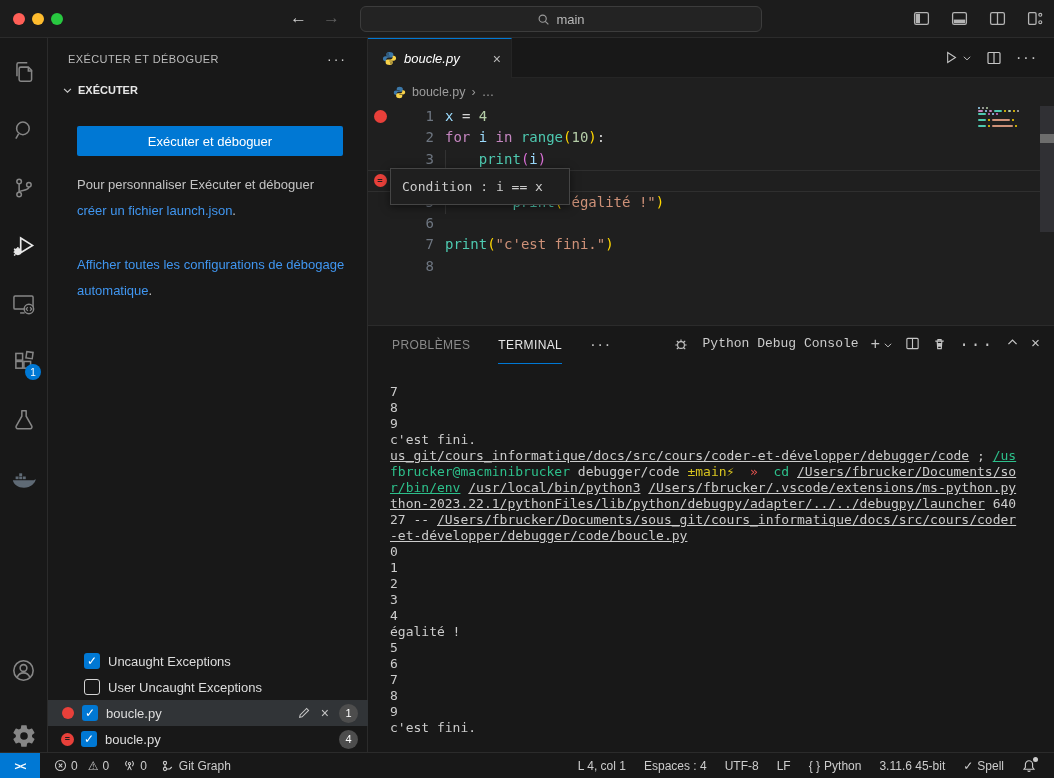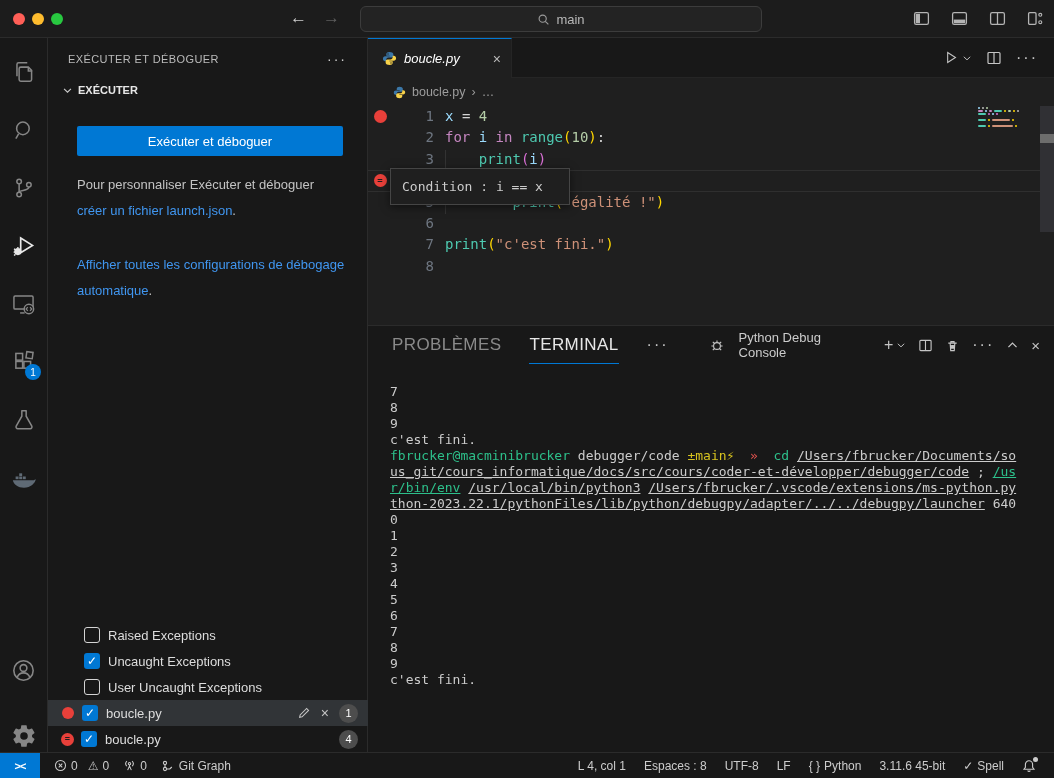--- a/index.html
+++ b/index.html
@@ -113,26 +113,26 @@
   #scrollbar { position:absolute; right:0; top:0; width:14px; height:126px;
     background:#303034; }
   #scroll-band { position:absolute; right:0; top:28px; width:14px; height:9px;
     background:#6d6d6d; }
 
   
   #panel { position:absolute; top:287px; left:0; width:686px; height:427px;
     background:#181818; border-top:1px solid #2b2b2b; }
   #panel-header { position:absolute; top:0; left:0; right:0; height:38px;
     display:flex; align-items:center; padding:0 14px 0 24px; }
-  .ptab { font-size:17px; letter-spacing:.4px; margin-right:28px; color:#8a8a8a;
+  .ptab { font-size:12px; letter-spacing:.4px; margin-right:28px; color:#8a8a8a;
     height:38px; display:flex; align-items:center; }
   .ptab.active { color:#e7e7e7; border-bottom:1px solid #0078d4; }
   #panel-dots { color:#c5c5c5; letter-spacing:2px; margin-right:40px; }
-  #console-group { margin-left:auto; display:flex; align-items:center; gap:12px;
-    color:#c5c5c5; }
+  #console-group { margin-left:auto; display:flex; align-items:flex-start; gap:12px;
+    color:#c5c5c5;font-family:Liberation Mono, monospace; }
   #console-label { font-size:13px; color:#cccccc; margin-left:2px; }
   #term { position:absolute; top:58px; left:22px; right:8px;
     font-family:"DejaVu Sans Mono","DejaVu Sans",monospace; font-size:13px; }
   .trow { height:16px; line-height:16px; white-space:pre; }
   .tk-w{color:#cccccc}.tk-g{color:#2dc08b}.tk-y{color:#d7c31f}.tk-r{color:#e0524e}
   .tk-wu{color:#cccccc;text-decoration:underline}
   .tk-gu{color:#2dc08b;text-decoration:underline}
   .tk-cur{display:inline-block;width:8px;height:14px;border:1px solid #cccccc;
     vertical-align:-2px;}
 
@@ -277,24 +277,20 @@
   </div>
   <button id="run-debug-btn">Exécuter et déboguer</button>
   <div class="side-para" style="top:214px">
     <span class="side-link">Afficher toutes les configurations de débogage automatique</span><span>.</span>
   </div>
   <div class="side-para" style="top:134px">
     <span>Pour personnaliser Exécuter et déboguer </span><span class="side-link">créer un fichier launch.json</span><span>.</span>
   </div>
   <div id="bp-section">
     <div id="bp-rows">
-        <div class="bp-row" style="padding-left: 36px;">
-          <span class="cbx off"></span>
-          <span>Raised Exceptions</span>
-        </div>
         <div class="bp-row" style="padding-left: 36px;">
           <span class="cbx on">✓</span>
           <span>Uncaught Exceptions</span>
         </div>
         <div class="bp-row" style="padding-left: 36px;">
           <span class="cbx off"></span>
           <span>User Uncaught Exceptions</span>
         </div>
         <div class="bp-row hover">
           <span class="bp-dot"></span>
@@ -441,29 +437,32 @@
             <path d="M3 10l5-5 5 5" fill="none" stroke="currentColor" stroke-width="1.6"></path>
           </svg>
         <span style="font-size:15px">×</span>
       </div>
     </div>
     <div id="term">
         <div class="trow"><span class="tk-w">7</span></div>
         <div class="trow"><span class="tk-w">8</span></div>
         <div class="trow"><span class="tk-w">9</span></div>
         <div class="trow"><span class="tk-w">c'est fini.</span></div>
+        <div class="trow"><span class="tk-wu">us_git/cours_informatique/docs/src/cours/coder-et-développer/debugger/code</span><span class="tk-w"> ; </span><span class="tk-gu">/us</span></div>
         <div class="trow"><span class="tk-g">fbrucker@macminibrucker</span><span class="tk-w"> </span><span class="tk-w">debugger/code </span><span class="tk-y">±main⚡</span><span class="tk-w">  </span><span class="tk-r">»</span><span class="tk-w">  </span><span class="tk-g">cd</span><span class="tk-w"> </span><span class="tk-wu">/Users/fbrucker/Documents/so</span></div>
-        <div class="trow"><span class="tk-wu">us_git/cours_informatique/docs/src/cours/coder-et-développer/debugger/code</span><span class="tk-w"> ; </span><span class="tk-gu">/us</span></div>
         <div class="trow"><span class="tk-gu">r/bin/env</span><span class="tk-w"> </span><span class="tk-wu">/usr/local/bin/python3</span><span class="tk-w"> </span><span class="tk-wu">/Users/fbrucker/.vscode/extensions/ms-python.py</span></div>
         <div class="trow"><span class="tk-wu">thon-2023.22.1/pythonFiles/lib/python/debugpy/adapter/../../debugpy/launcher</span><span class="tk-w"> 640</span></div>
+        <div class="trow"><span class="tk-w">27 -- </span><span class="tk-wu">/Users/fbrucker/Documents/sous_git/cours_informatique/docs/src/cours/coder</span></div>
+        <div class="trow"><span class="tk-wu">-et-développer/debugger/code/boucle.py</span></div>
         <div class="trow"><span class="tk-w">0</span></div>
         <div class="trow"><span class="tk-w">1</span></div>
         <div class="trow"><span class="tk-w">2</span></div>
         <div class="trow"><span class="tk-w">3</span></div>
         <div class="trow"><span class="tk-w">4</span></div>
+        <div class="trow"><span class="tk-w">égalité !</span></div>
         <div class="trow"><span class="tk-w">5</span></div>
         <div class="trow"><span class="tk-w">6</span></div>
         <div class="trow"><span class="tk-w">7</span></div>
         <div class="trow"><span class="tk-w">8</span></div>
         <div class="trow"><span class="tk-w">9</span></div>
         <div class="trow"><span class="tk-w">c'est fini.</span></div>
       </div>
   </div>
 </div>
 
@@ -488,21 +487,21 @@
   <span class="sb-item">
     <svg width="14" height="14" viewBox="0 0 14 14" fill="none" stroke="currentColor" stroke-width="1.1">
         <circle cx="4" cy="4" r="1.6"></circle>
         <circle cx="4" cy="10" r="1.6"></circle>
         <path d="M4 5.6v2.8M5.6 10h3.2l2-2"></path>
       </svg>
     <span>Git Graph</span>
   </span>
   <div id="sb-right">
     <span class="sb-item">L 4, col 1</span>
-    <span class="sb-item">Espaces : 8</span>
+    <span class="sb-item">Espaces : 4</span>
     <span class="sb-item">UTF-8</span>
     <span class="sb-item">LF</span>
     <span class="sb-item">
       <span>{ }</span>
       <span>Python</span>
     </span>
     <span class="sb-item">3.11.6 45-bit</span>
     <span class="sb-item">
       <span>✓</span>
       <span>Spell</span>

